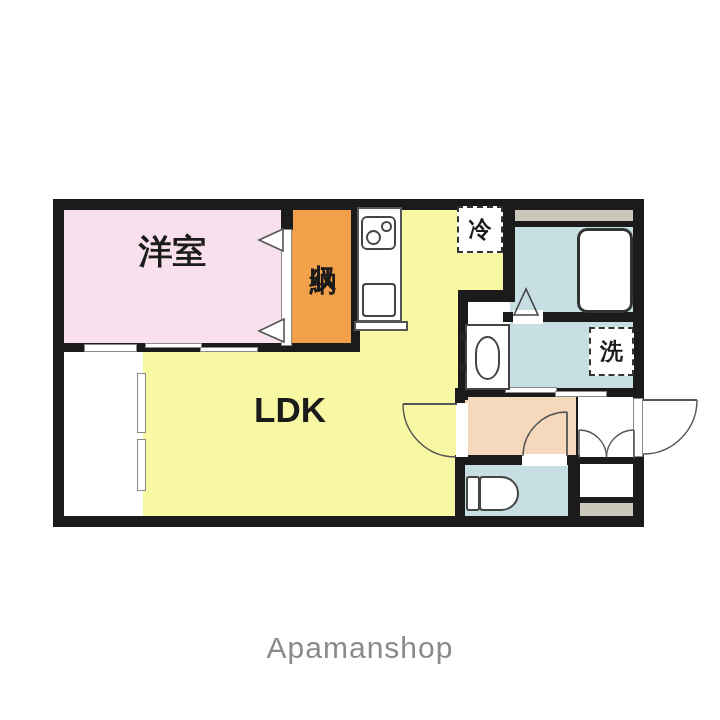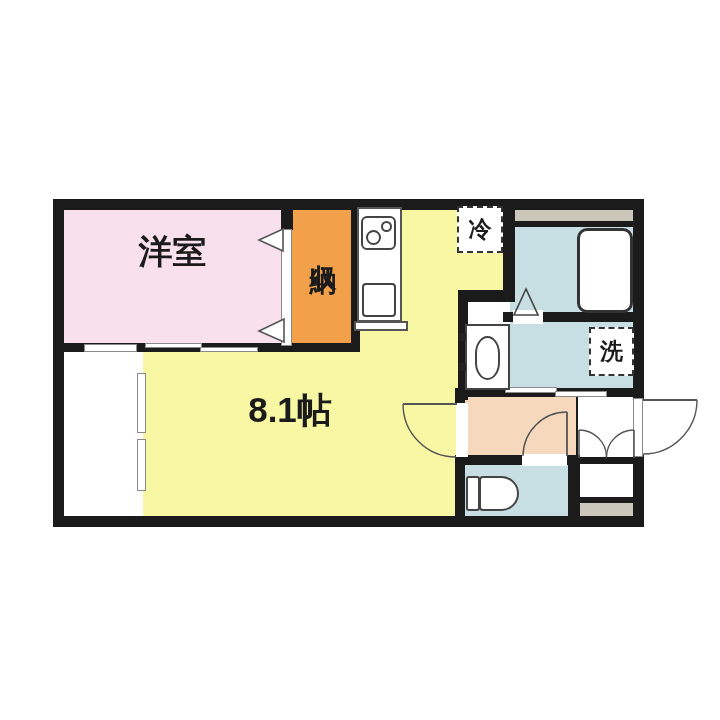--- a/index.html
+++ b/index.html
@@ -132,19 +132,20 @@
       <path d="M579,430 L579,458" fill="none" stroke="#555" stroke-width="1.6"></path>
       <path d="M579,430 A27.5,27.5 0 0 1 606.5,457.5" fill="none" stroke="#555" stroke-width="1.3"></path>
       <path d="M634,430 L634,458" fill="none" stroke="#555" stroke-width="1.6"></path>
       <path d="M634,430 A27.5,27.5 0 0 0 606.5,457.5" fill="none" stroke="#555" stroke-width="1.3"></path>
     </svg>
 
     <div class="lbl" style="left:75px;top:229px;width:195px;font-size:34px;line-height:1.3;">
       <span class="ln">洋室</span>
     </div>
     <div class="lbl" style="left:185px;top:387px;width:210px;font-size:35px;line-height:1.3;">
-      <span class="ln">8.1帖</span>
+      <span class="ln">LDK</span>
     </div>
     <div class="lbl" id="closet-label" style="left:305px;top:243px;">収納</div>
 
   </div>
 
+  <div id="brand">Apamanshop</div>
 </div>
 
 </body></html>

